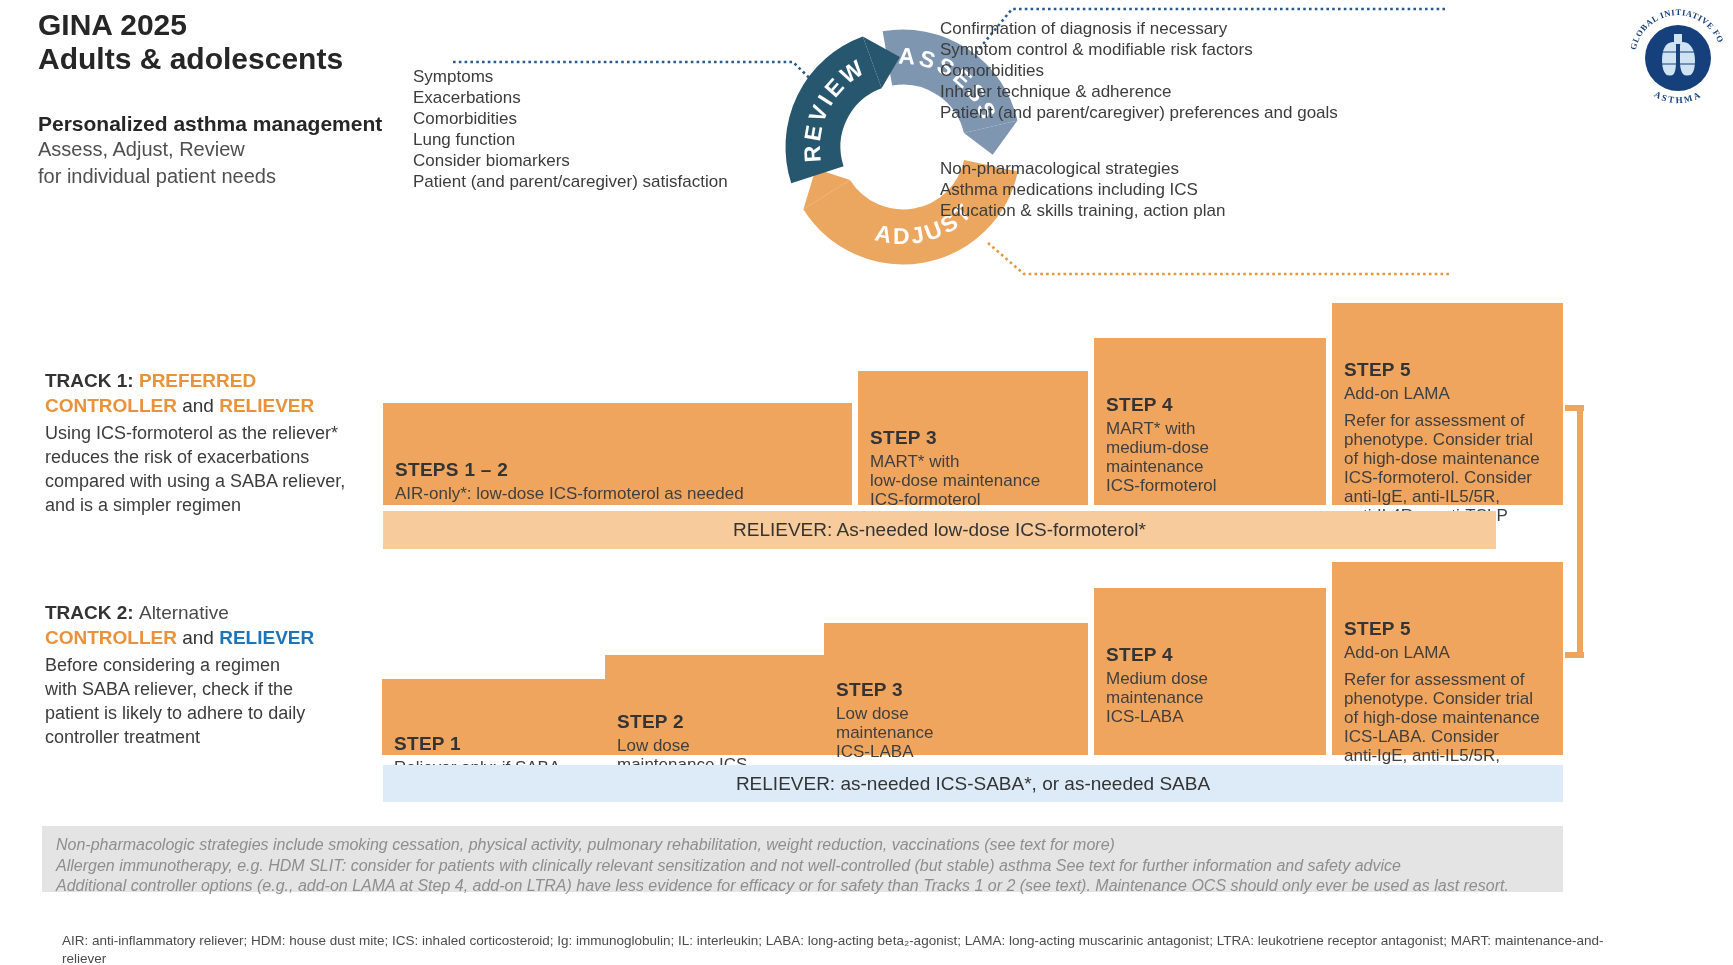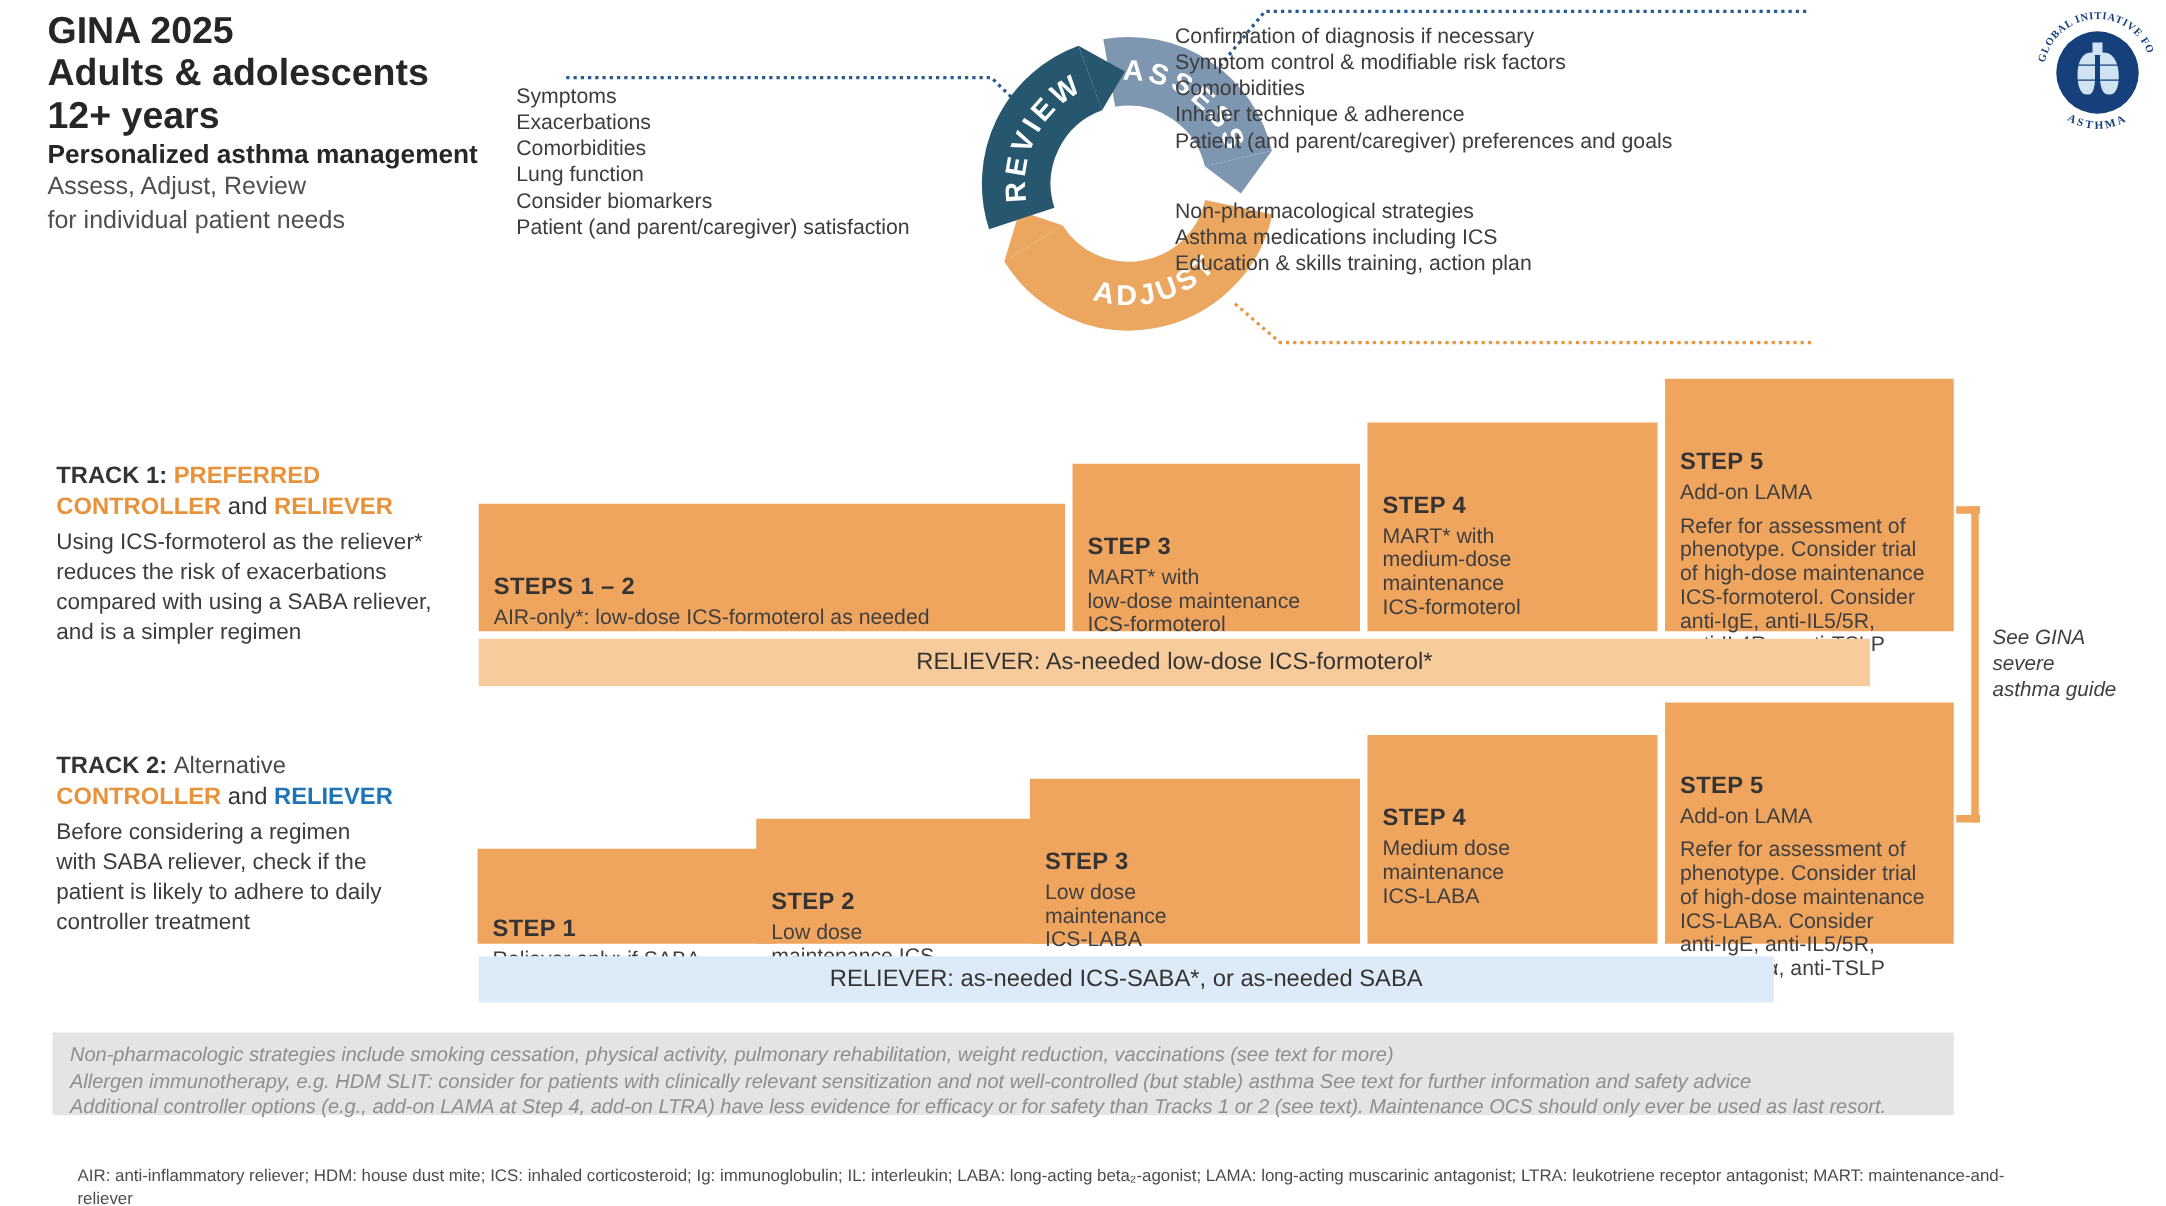--- a/index.html
+++ b/index.html
@@ -32,21 +32,20 @@
   svg{display:block;}
 </style>
 </head>
 <body>
 
 <div class="canvas">
 
   <div class="abs title" style="left:38px;top:8px;width:420px;">
     <div>GINA 2025</div>
     <div>Adults &amp; adolescents</div>
-    <div>12+ years</div>
   </div>
   <div class="abs" style="left:38px;top:112px;width:420px;">
     <div class="sub-b">Personalized asthma management</div>
     <div class="sub">Assess, Adjust, Review</div>
     <div class="sub">for individual patient needs</div>
   </div>
 
   <svg class="abs" style="left:0;top:0;" width="1733" height="965">
     <polyline points="453,62 793,62 838,106" fill="none" stroke="#2a5b8c" stroke-width="2.6" stroke-dasharray="2.6 3.2"></polyline>
     <polyline points="1445,9 1012,9 970,60" fill="none" stroke="#2a5b8c" stroke-width="2.6" stroke-dasharray="2.6 3.2"></polyline>
@@ -202,28 +201,25 @@
   <div class="abs box" style="left:1332px;top:562px;width:231px;height:193px;">
     <div class="box-title">STEP 5</div>
     <div class="box-body pre">Add-on LAMA</div>
     <div class="box-body pre mt">Refer for assessment of
 phenotype. Consider trial
 of high-dose maintenance
 ICS-LABA. Consider
 anti-IgE, anti-IL5/5R,
 anti-IL4Rα, anti-TSLP</div>
   </div>
-  <div class="abs bar bar2" style="left:383px;top:765px;width:1036px;height:37px;">RELIEVER: as-needed ICS-SABA*, or as-needed SABA</div>
+  <div class="abs bar bar2" style="left:383px;top:765px;width:1180px;height:37px;">RELIEVER: as-needed ICS-SABA*, or as-needed SABA</div>
 
   <div class="abs bracket" style="left:1565px;top:405px;width:19px;height:6px;"></div>
   <div class="abs bracket" style="left:1577px;top:405px;width:6px;height:253px;"></div>
   <div class="abs bracket" style="left:1565px;top:652px;width:19px;height:6px;"></div>
-  <div class="abs severe pre" style="left:1594px;top:500px;width:130px;">See GINA
-severe
-asthma guide</div>
 
   <div class="abs gray-note" style="left:42px;top:826px;width:1521px;height:66px;">
     <div>Non-pharmacologic strategies include smoking cessation, physical activity, pulmonary rehabilitation, weight reduction, vaccinations (see text for more)</div>
     <div>Allergen immunotherapy, e.g. HDM SLIT: consider for patients with clinically relevant sensitization and not well-controlled (but stable) asthma See text for further information and safety advice</div>
     <div>Additional controller options (e.g., add-on LAMA at Step 4, add-on LTRA) have less evidence for efficacy or for safety than Tracks 1 or 2 (see text). Maintenance OCS should only ever be used as last resort.</div>
   </div>
 
   <div class="abs abbrev" style="left:62px;top:932px;width:1560px;">
     <div>AIR: anti-inflammatory reliever; HDM: house dust mite; ICS: inhaled corticosteroid; Ig: immunoglobulin; IL: interleukin; LABA: long-acting beta₂-agonist; LAMA: long-acting muscarinic antagonist; LTRA: leukotriene receptor antagonist; MART: maintenance-and-reliever</div>
 

